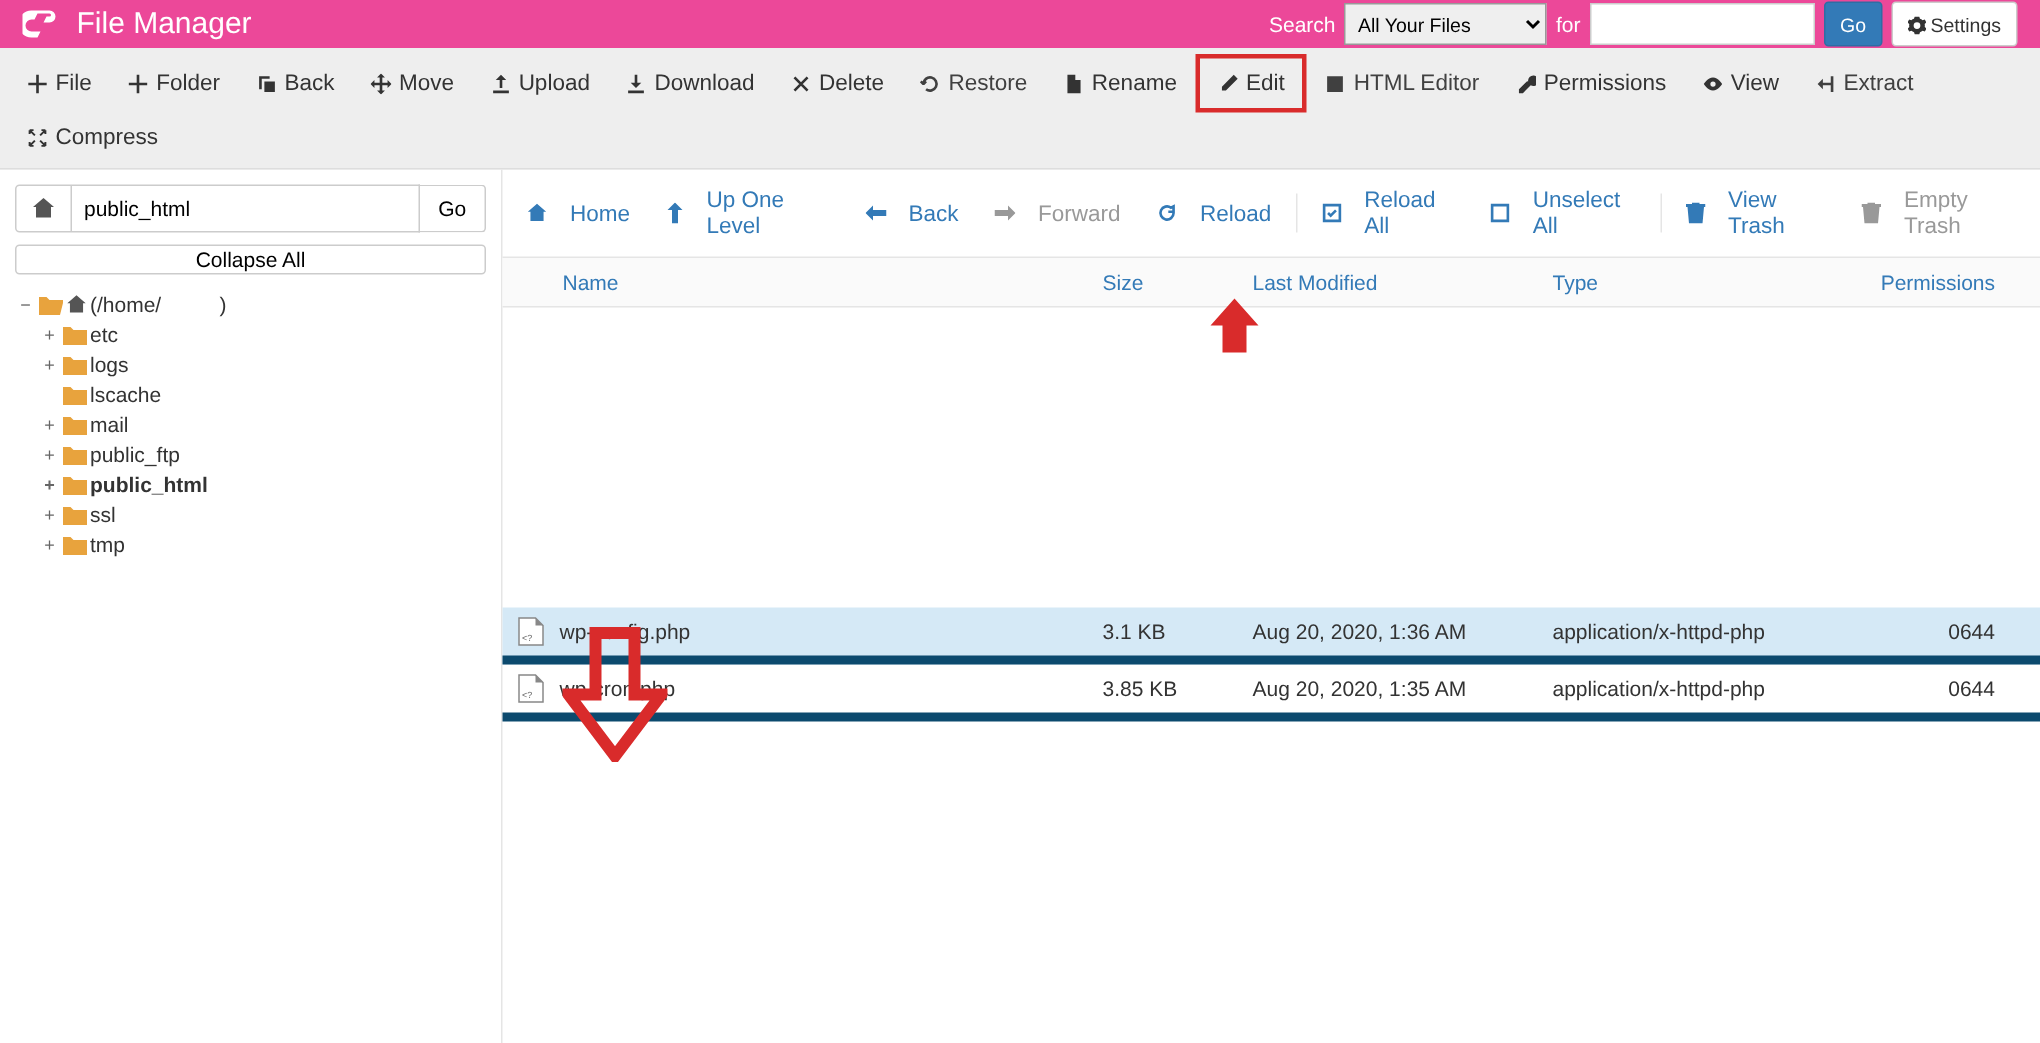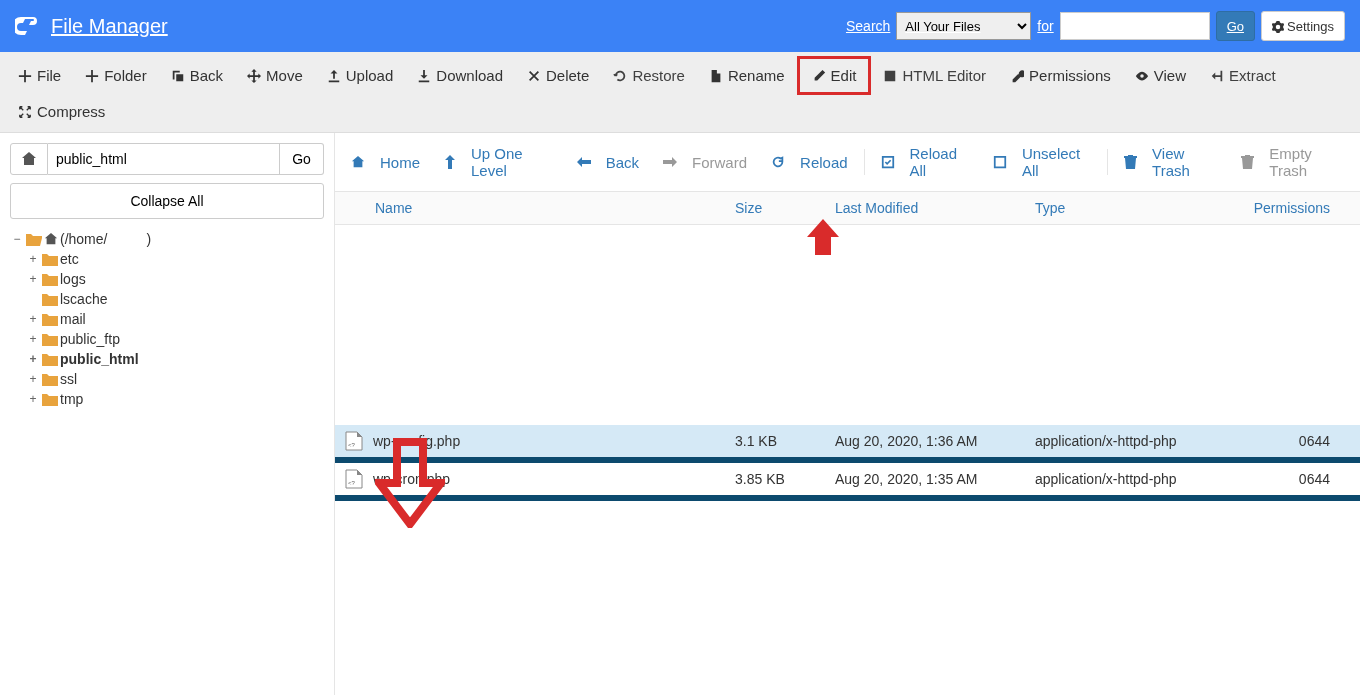--- a/index.html
+++ b/index.html
@@ -1,18 +1,18 @@
 <!DOCTYPE html>
 <html><head>
 <meta charset="utf-8">
 <style>
 * { box-sizing: border-box; margin: 0; padding: 0; }
 body { font-family: -apple-system, BlinkMacSystemFont, "Segoe UI", Helvetica, Arial, sans-serif; font-size: 14px; color: #333; background: #fff; }
 
-.header { background: #3b82f6; color: #fff; display: flex; align-items: center; padding: 8px 15px; height: 52px; text-decoration: underline; }
+.header { background: #ec4899; color: #fff; display: flex; align-items: center; padding: 8px 15px; height: 32px; }
 .header .logo { font-style: italic; font-weight: bold; font-size: 20px; margin-right: 10px; display:flex; align-items:center; }
 .header .title { font-size: 20px; font-weight: 400; }
 .header .spacer { flex: 1; }
 .header .search-section { display: flex; align-items: center; gap: 6px; }
 .header select { height: 28px; padding: 2px 4px; border: 1px solid #999; background: #efefef; font-size: 13px; min-width: 135px; }
 .header input[type=text] { height: 28px; padding: 2px 6px; border: 1px solid #ccc; width: 150px; font-size: 13px; }
 .header .btn { height: 30px; padding: 4px 10px; border-radius: 3px; border: 1px solid transparent; font-size: 13px; cursor: pointer; }
 .header .btn-go { background: #337ab7; color: #fff; border-color: #2e6da4; }
 .header .btn-settings { background: #fff; color: #333; border-color: #ccc; }
 
@@ -21,21 +21,21 @@
 .toolbar .tb-btn.disabled { color: #404040; cursor: default; }
 .toolbar .tb-btn svg { width: 14px; height: 14px; }
 .toolbar .tb-btn.highlight { border: 3px solid #d92b2b; }
 
 .body-row { display: flex; position: relative; }
 .sidebar { width: 335px; padding: 10px; border-right: 1px solid #e5e5e5; min-height: 640px; }
 .path-group { display: flex; margin-bottom: 8px; }
 .path-group .home-btn { width: 38px; height: 32px; border: 1px solid #ccc; background: #fff; display: flex; align-items: center; justify-content: center; border-radius: 3px 0 0 3px; }
 .path-group input { flex: 1; height: 32px; border: 1px solid #ccc; border-left: none; padding: 0 8px; font-size: 14px; }
 .path-group .go-btn { width: 44px; height: 32px; border: 1px solid #ccc; border-left: none; background: #fff; border-radius: 0 3px 3px 0; font-size: 14px; }
-.collapse-btn { width: 100%; height: 36px; border: 1px solid #ccc; background: #fff; border-radius: 3px; margin-bottom: 10px; font-size: 14px; }
+.collapse-btn { width: 100%; height: 20px; border: 1px solid #ccc; background: #fff; border-radius: 3px; margin-bottom: 10px; font-size: 14px; }
 .tree { font-size: 14px; }
 .tree .node { padding: 2px 0; display: flex; align-items: center; gap: 2px; }
 .tree .toggle { width: 14px; text-align: center; color: #666; font-size: 12px; cursor: pointer; }
 .tree .folder-ic { color: #e8a33d; }
 .tree .children { margin-left: 16px; }
 .tree .bold { font-weight: bold; }
 
 .main { flex: 1; display: flex; flex-direction: column; }
 .nav-toolbar { border-bottom: 1px solid #e5e5e5; padding: 6px 4px; display: flex; align-items: center; }
 .nav-toolbar .nb-btn { padding: 6px 12px; color: #337ab7; cursor: pointer; display: flex; align-items: center; gap: 15px; font-size: 15px; }

